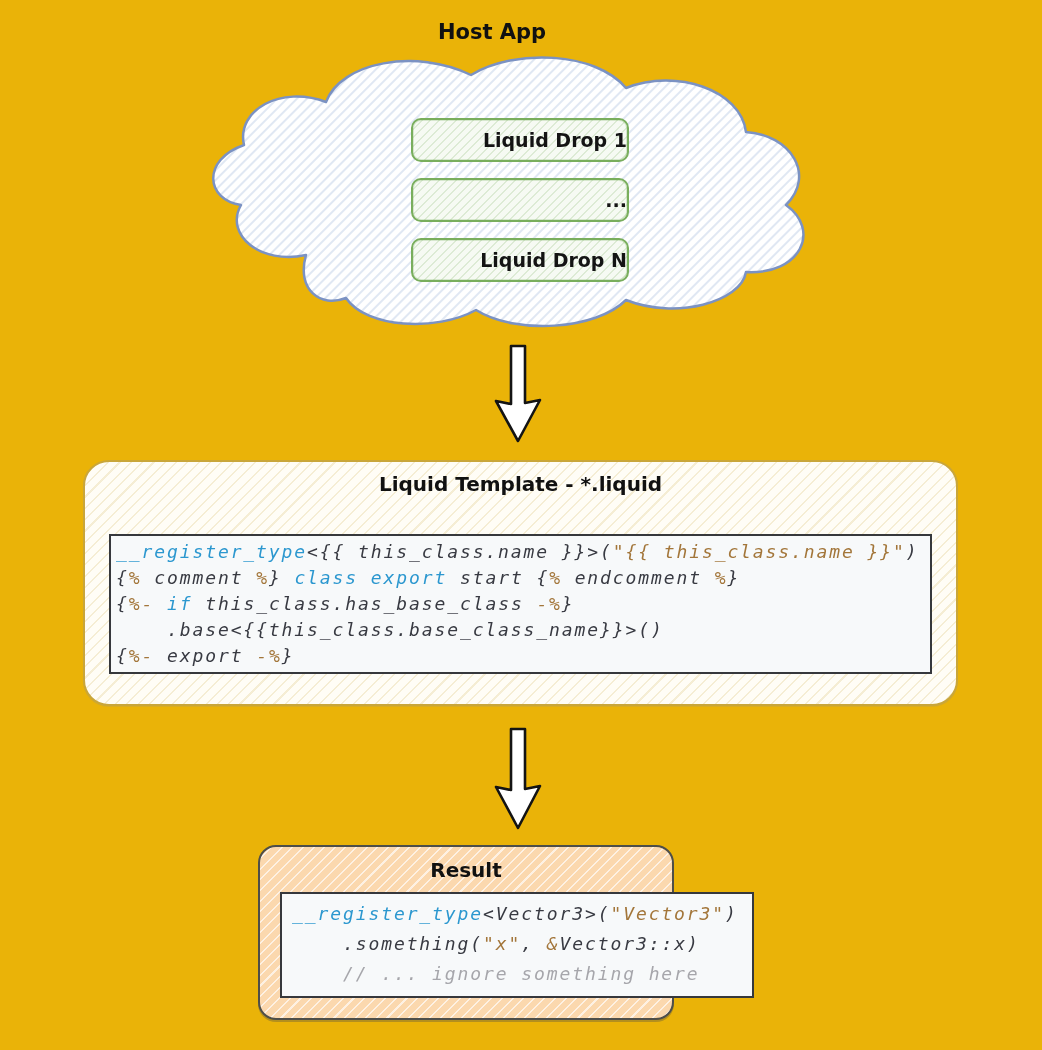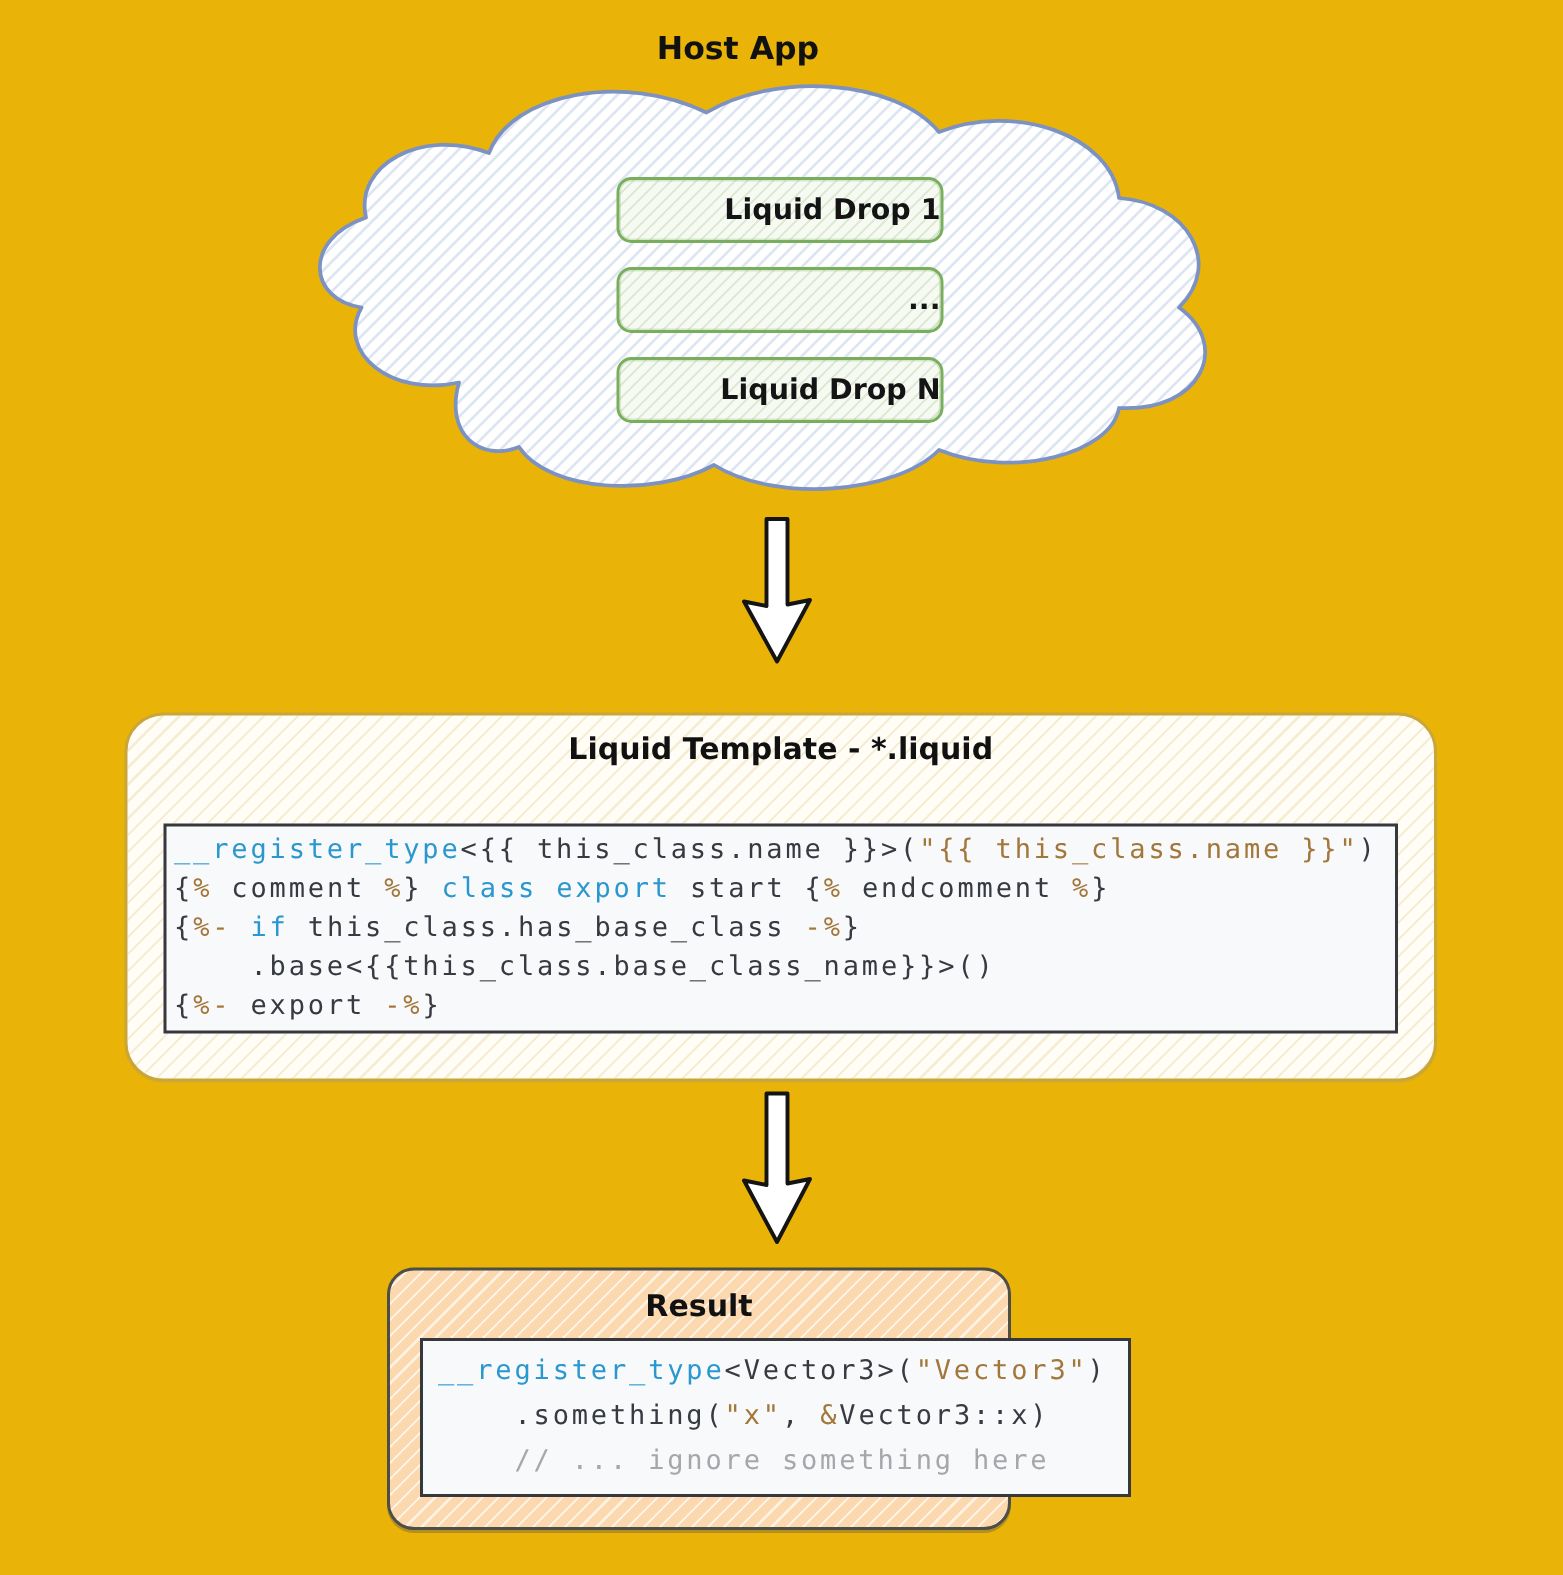--- a/index.html
+++ b/index.html
@@ -44,21 +44,20 @@
   
   .template-box{
     position:absolute;left:83px;top:460px;width:875px;height:246px;
     box-sizing:border-box;
     border:2px solid var(--template-stroke,#c9a63a);
     border-radius:26px;
     background:
       repeating-linear-gradient(135deg, rgba(201,166,58,0.18) 0 1.5px, rgba(0,0,0,0) 1.5px 8px),
       #fffdf6;
     box-shadow:0 1px 0 rgba(201,166,58,0.5);
-    margin-top:15px;
   }
   .template-title{
     top:10px;left:0;width:100%;
     font-size:20px;
   }
   .code-block{
     position:absolute;
     box-sizing:border-box;
     background:#f7f9fa;
     border:2px solid #36383c;
@@ -67,21 +66,21 @@
     letter-spacing:1.9px;
     color:var(--plain,#383a42);
     overflow:hidden;
   }
   .template-code{
     left:24px;top:72px;width:823px;height:140px;
     padding:3px 5px;
     line-height:26px;
   }
   .code-line{white-space:pre;}
-  .tok{white-space:pre;}
+  .tok{white-space:pre;font-style:italic;}
   .tok-kw{color:var(--keyword,#2b97cf);}
   .tok-def{color:var(--plain,#383a42);}
   .tok-str{color:var(--string,#a3763a);}
   .tok-com{color:var(--comment,#a6a6ab);}
   
   .result-box{
     position:absolute;left:258px;top:845px;width:416px;height:175px;
     box-sizing:border-box;
     border:2.5px solid var(--result-stroke,#4e4e49);
     border-radius:18px;

